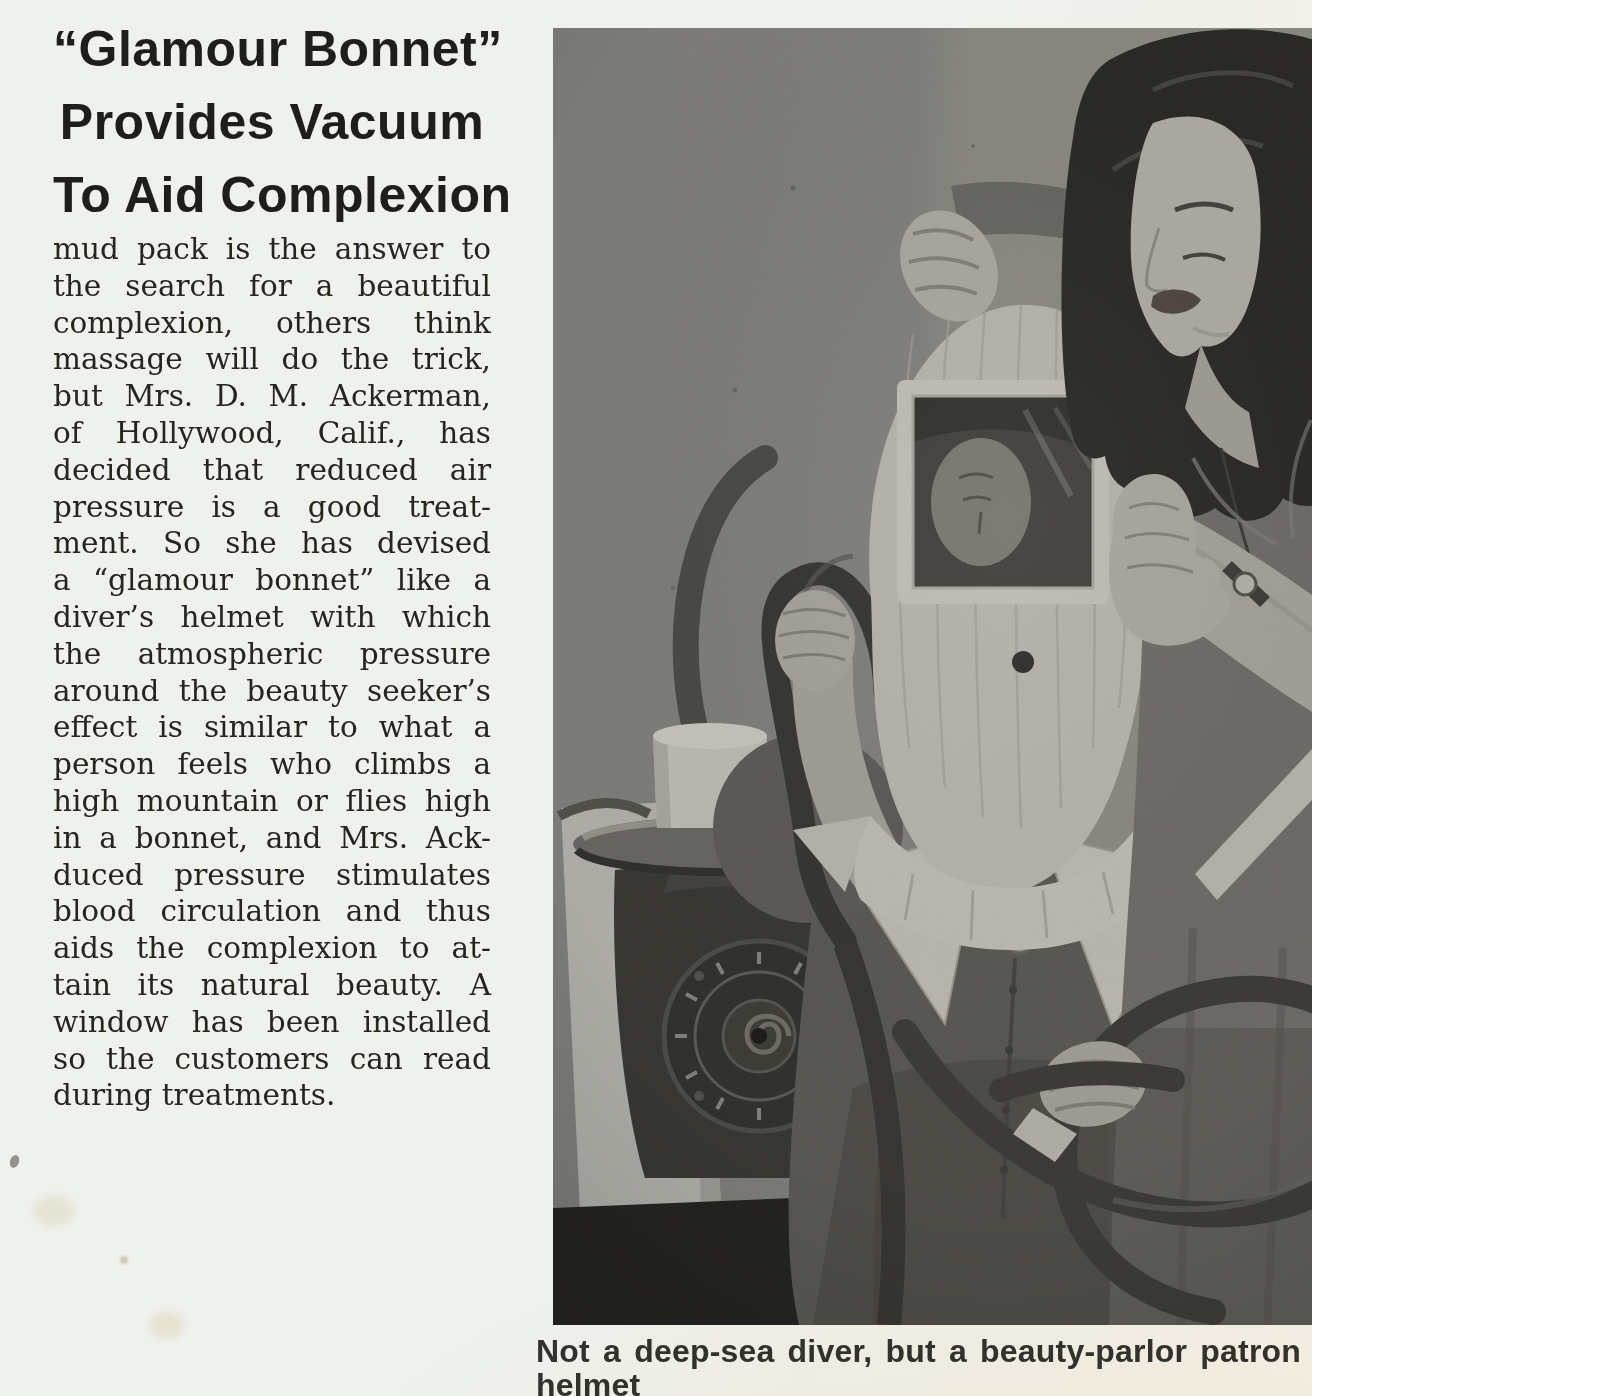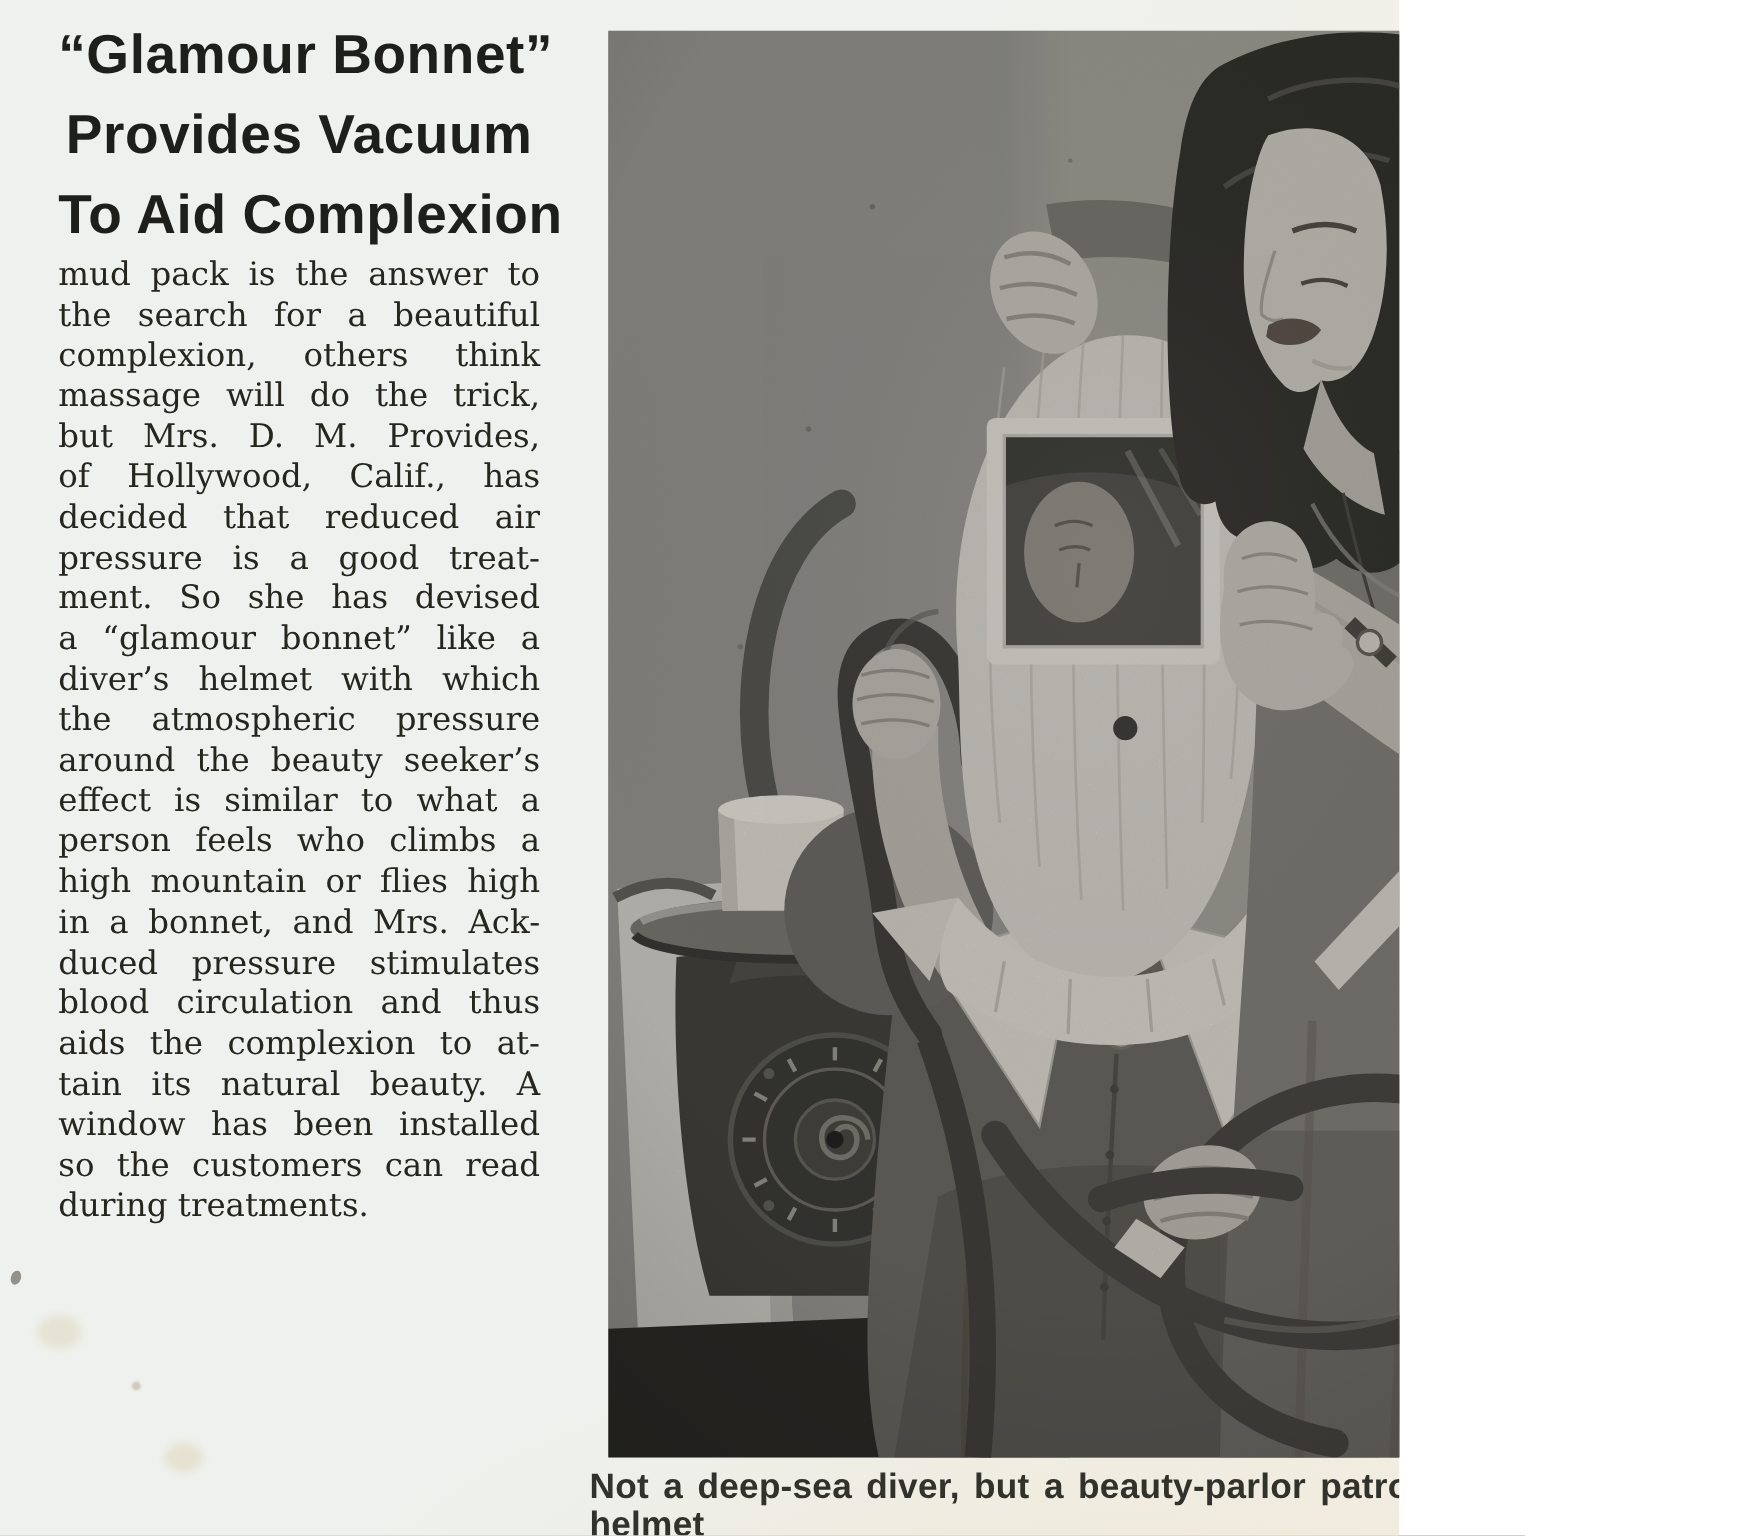--- a/index.html
+++ b/index.html
@@ -4,20 +4,21 @@
 <style>
   html,body{margin:0;padding:0;}
   .page{
     position:relative;
     width:1272px;height:1396px;
     background:
       radial-gradient(1200px 500px at 78% 108%, rgba(236,222,196,.45), rgba(236,222,196,0) 60%),
       linear-gradient(104deg, var(--paper,#eef1ed) 0%, var(--paper,#eef1ed) 55%, var(--paper_warm,#f3efe5) 100%);
     overflow:hidden;
     font-family:"Liberation Sans", sans-serif;
+    padding-left:40px;
   }
   .column{position:absolute;left:53px;top:0;width:438px;}
   .headline{
     margin:0;padding-top:13px;
     text-align:center;
     font-family:"Liberation Sans", sans-serif;
     font-weight:700;
     font-size:50px;line-height:73px;
     letter-spacing:.5px;
     color:var(--headline_ink,#1e1e1b);
@@ -66,21 +67,21 @@
     <h1 class="headline">
       <span>“Glamour Bonnet”</span>
       <span>Provides Vacuum</span>
       <span>To Aid Complexion</span>
     </h1>
     <div class="article-body">
         <div class="body-line">mud pack is the answer to</div>
         <div class="body-line">the search for a beautiful</div>
         <div class="body-line">complexion, others think</div>
         <div class="body-line">massage will do the trick,</div>
-        <div class="body-line">but Mrs. D. M. Provides,</div>
+        <div class="body-line">but Mrs. D. M. Ackerman,</div>
         <div class="body-line">of Hollywood, Calif., has</div>
         <div class="body-line">decided that reduced air</div>
         <div class="body-line">pressure is a good treat-</div>
         <div class="body-line">ment. So she has devised</div>
         <div class="body-line">a “glamour bonnet” like a</div>
         <div class="body-line">diver’s helmet with which</div>
         <div class="body-line">the atmospheric pressure</div>
         <div class="body-line">around the beauty seeker’s</div>
         <div class="body-line">effect is similar to what a</div>
         <div class="body-line">person feels who climbs a</div>

